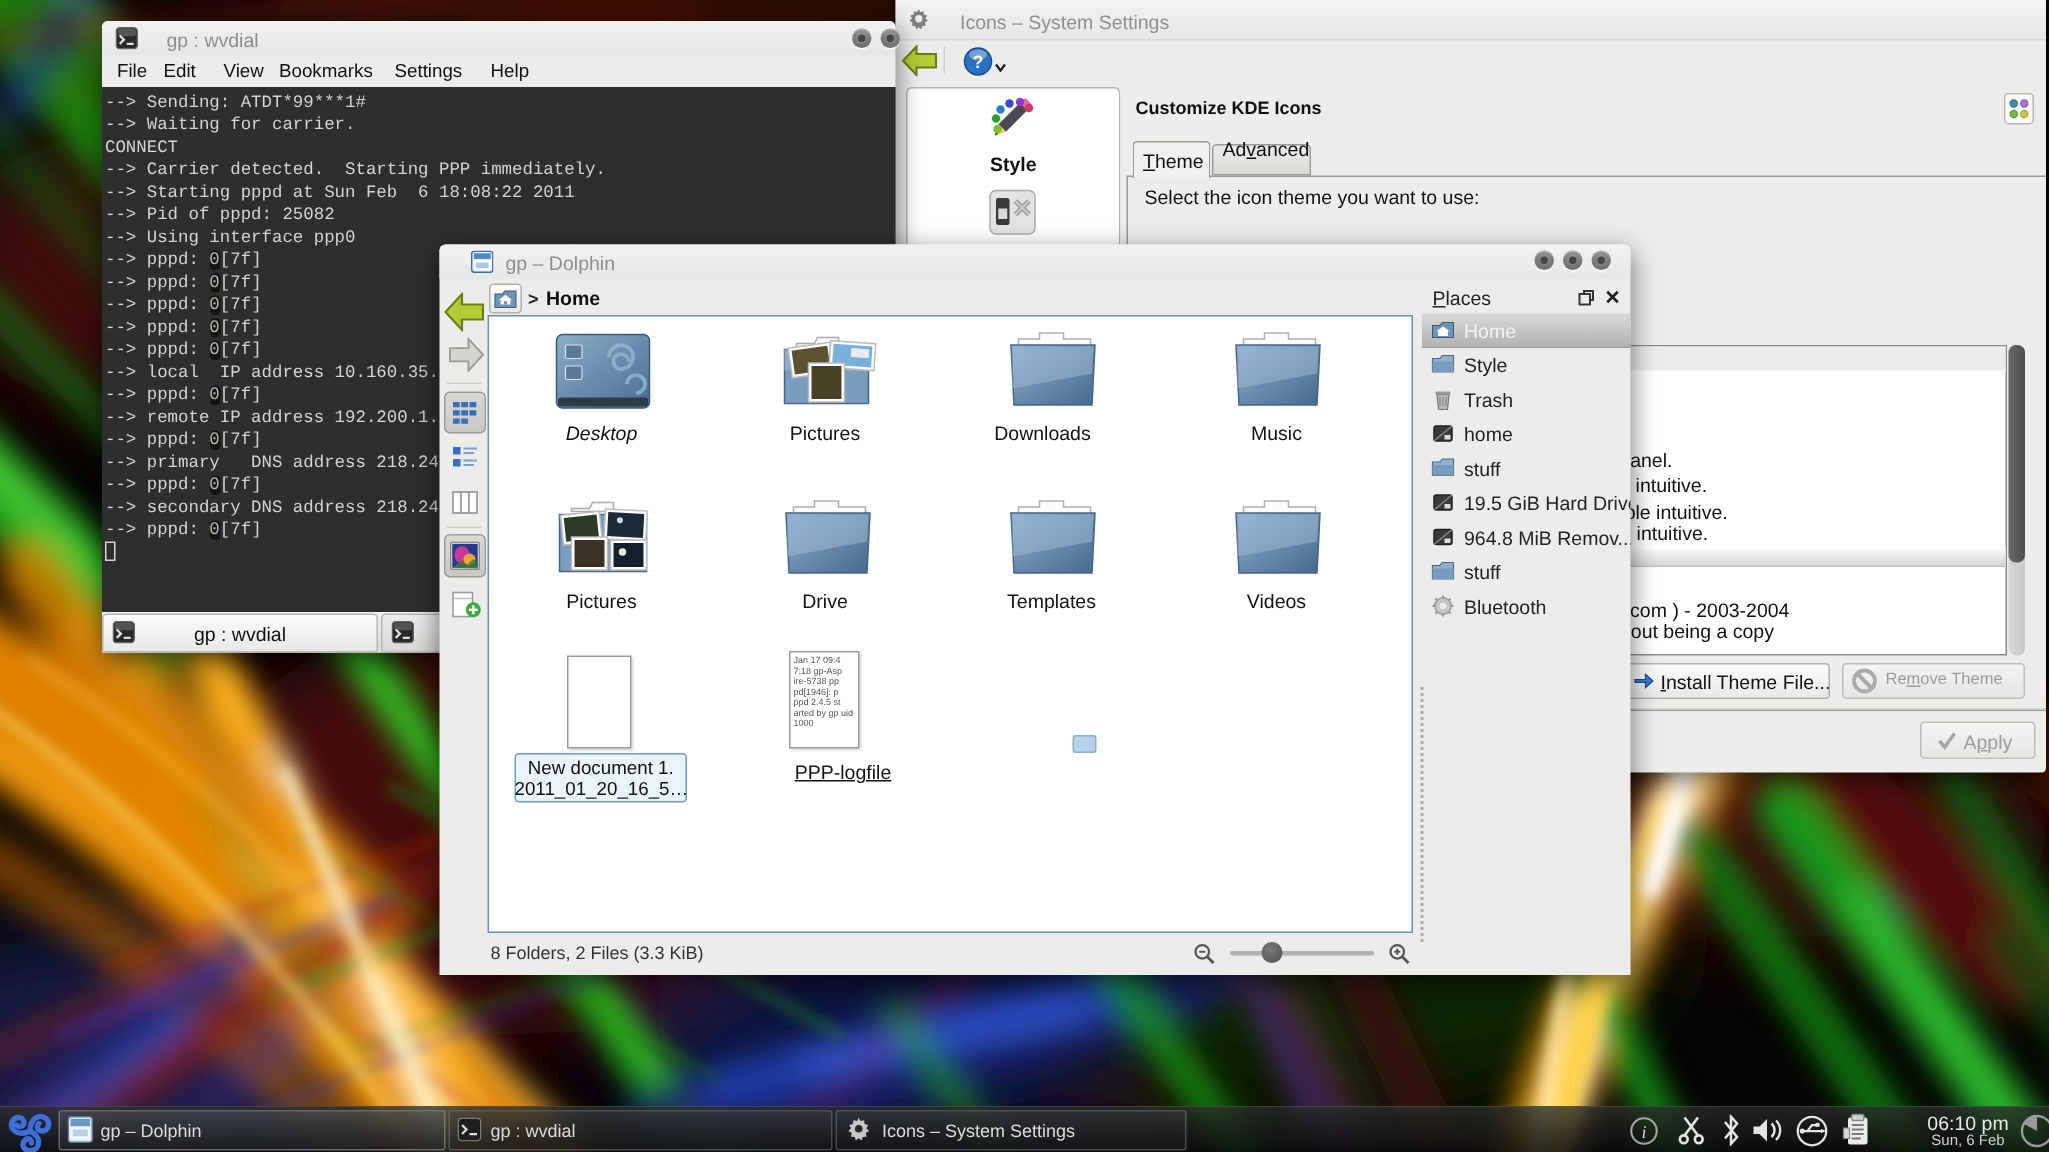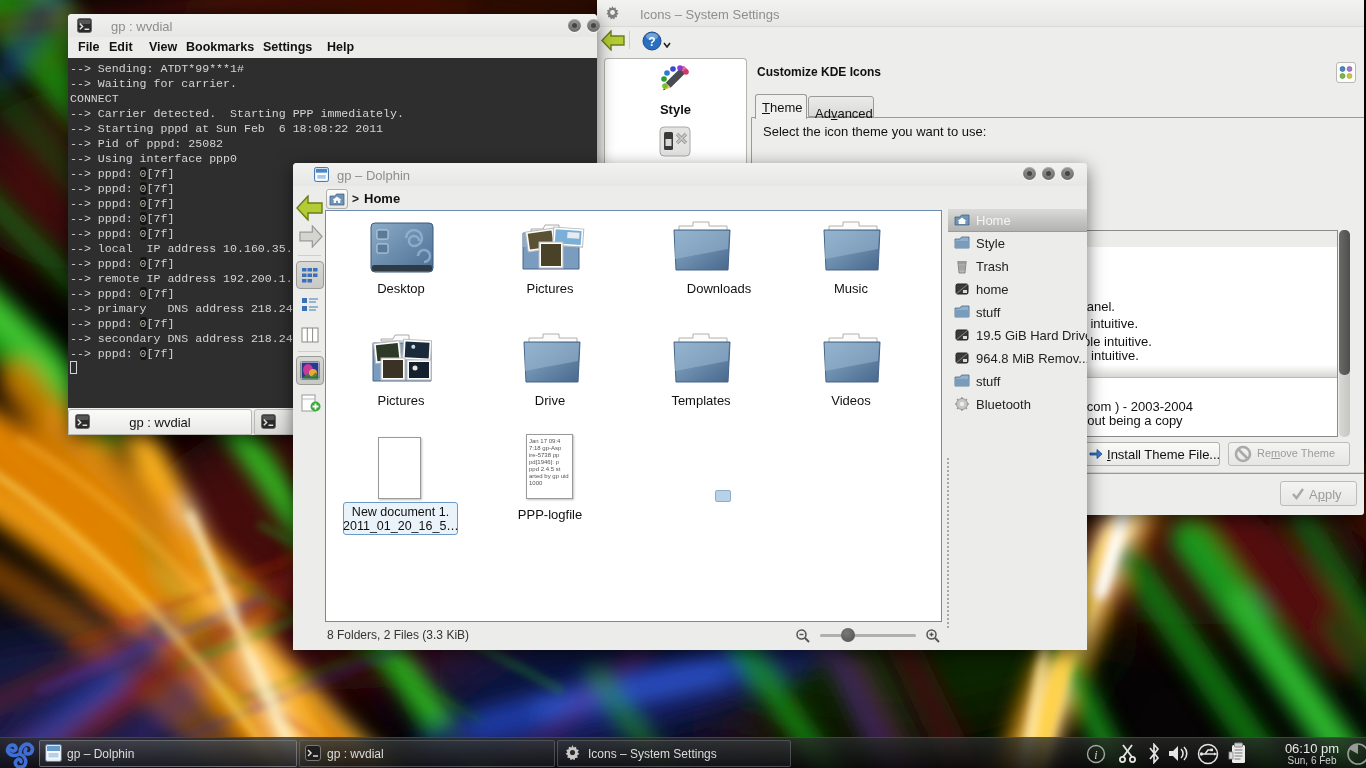--- a/index.html
+++ b/index.html
@@ -166,21 +166,21 @@
         <circle cx="11.5" cy="5" r="2.4" fill="#a87ac8" stroke="#8a5aa8" stroke-width=".8"></circle>
         <circle cx="4.5" cy="12" r="2.4" fill="#7ab84a" stroke="#5a982a" stroke-width=".8"></circle>
         <circle cx="11.5" cy="12" r="2.4" fill="#c8c84a" stroke="#a8a82a" stroke-width=".8"></circle>
       </svg>
 
   <div class="abs" style="left:154px;top:117px;width:706px;height:357px;border:1px solid #9a9a96;border-radius:0 3px 3px 3px;background:#ededeb;"></div>
 
   <div class="abs" style="left:158px;top:94px;width:52px;height:25px;background:#f0f0ee;border:1px solid #9a9a96;border-bottom:none;border-radius:3px 3px 0 0;"></div>
   <div class="abs" style="left:211px;top:96px;width:66px;height:21px;background:linear-gradient(#ebebe9,#d9d9d6);border:1px solid #9a9a96;border-radius:3px 3px 0 0;"></div>
   <div class="abs" style="left:165px;top:100px;font-size:13px;color:#111;"><span style="text-decoration:underline">T</span>heme</div>
-  <div class="abs" style="left:218px;top:106px;font-size:13px;color:#111;">Ad<span style="text-decoration:underline">v</span>anced</div>
+  <div class="abs" style="left:218px;top:92px;font-size:13px;color:#111;">Ad<span style="text-decoration:underline">v</span>anced</div>
   <div class="abs" style="left:166px;top:124px;font-size:13px;color:#111;">Select the icon theme you want to use:</div>
 
   <div class="abs" style="left:163px;top:230px;width:578px;height:207px;background:#fff;border:1px solid #8a8a88;"></div>
   <div class="abs" style="left:164px;top:231px;width:576px;height:17px;background:#ececea;border-bottom:1px solid #fff;"></div>
   <div class="abs" style="left:385px;top:299px;font-size:13px;color:#111;white-space:pre;">used in the KDE panel.</div>
   <div class="abs" style="left:338px;top:316px;font-size:13px;color:#111;white-space:pre;">designed to be simple and intuitive.</div>
   <div class="abs" style="left:377px;top:334px;font-size:13px;color:#111;white-space:pre;">designed to be simple intuitive.</div>
   <div class="abs" style="left:364px;top:348px;font-size:13px;color:#111;white-space:pre;">designed to be simple intuitive.</div>
   <div class="abs" style="left:492px;top:358px;font-size:13px;color:#111;">.</div>
   <div class="abs" style="left:164px;top:365px;width:576px;height:13px;background:linear-gradient(#ffffff,#d6d6d3);border-bottom:1px solid #bbb;"></div>
@@ -214,21 +214,21 @@
   <svg class="abs" style="left:9px;top:4px" width="15" height="15" viewBox="0 0 16 16">
         <rect x="0.5" y="0.5" width="15" height="15" rx="2.5" fill="#2a2a2a" stroke="#666"></rect>
         <rect x="1.5" y="1.5" width="13" height="5" rx="1.5" fill="#555"></rect>
         <path d="M3 6 l3 3 l-3 3" stroke="#ddd" stroke-width="1.6" fill="none"></path>
         <path d="M8 12 h5" stroke="#ddd" stroke-width="1.6"></path>
       </svg>
   <div class="abs ttl" style="left:43px;top:5px;">gp : wvdial</div>
   <div class="wbtn" style="left:500px;top:5px;"></div>
   <div class="wbtn" style="left:519px;top:5px;"></div>
 
-  <div class="abs" style="left:0;top:23px;width:100%;height:21px;background:#ececea;font-size:12.5px;color:#111;font-weight:bold;">
+  <div class="abs" style="left:0;top:23px;width:100%;height:21px;background:#ececea;font-size:12.5px;color:#111;">
     <span class="abs" style="left:10px;top:3px;">File</span>
     <span class="abs" style="left:41px;top:3px;">Edit</span>
     <span class="abs" style="left:81px;top:3px;">View</span>
     <span class="abs" style="left:118px;top:3px;">Bookmarks</span>
     <span class="abs" style="left:195px;top:3px;">Settings</span>
     <span class="abs" style="left:259px;top:3px;">Help</span>
   </div>
 
   <div class="abs" style="left:0;top:44px;width:529px;height:350px;background:#2e2e2e;overflow:hidden;">
     <pre style="margin:0;padding:3px 0 0 2px;font-family:'Liberation Mono',monospace;font-size:11.6px;line-height:15px;color:#d4d4d4;">--&gt; Sending: ATDT*99***1#
@@ -358,21 +358,21 @@
     <rect x="2" y="43" width="60" height="6" rx="2" fill="#2e3a46"></rect>
     <g fill="none" stroke="#9cbcd8" stroke-width="2.5" opacity=".7">
           <path d="M36 16 a8 8 0 1 1 8 8 a5 5 0 1 1 5-5"></path>
           <path d="M48 34 a6 6 0 1 1 6 6"></path>
         </g>
     <g>
           <rect x="7" y="8" width="11" height="9" rx="1" fill="#5a7a9a" stroke="#d8e4f0" stroke-width=".8"></rect>
           <rect x="7" y="22" width="11" height="9" rx="1" fill="#5a7a9a" stroke="#d8e4f0" stroke-width=".8"></rect>
         </g>
   </svg>
-  <div class="flabel" style="left:33px;top:118px;">Desktop</div>
+  <div class="flabel" style="left:33px;top:118px;font-style:italic;">Desktop</div>
   <svg class="abs" style="left:226px;top:57px" width="66" height="53" viewBox="0 0 66 53">
     <path d="M12 9 h12 l2-4 h14 v6 h-28 z" fill="#fcfcfc" stroke="#aaa"></path>
     <path d="M4 13 h56 v36 H4 z" fill="#7a9cbe" stroke="#46648a"></path>
     <path d="M4 13 h56 v14 H4 z" fill="#8cacca"></path>
     <g transform="rotate(-8 22 22)">
           <rect x="8" y="10" width="28" height="20" fill="#fff" stroke="#bbb"></rect>
           <rect x="10" y="12" width="24" height="16" fill="#5a5232"></rect>
         </g>
     <g transform="rotate(4 48 20)">
           <rect x="34" y="8" width="30" height="18" fill="#fff" stroke="#bbb"></rect>
@@ -389,21 +389,21 @@
     <defs>
           <linearGradient id="fol" x1="0" y1="0" x2="1" y2="1">
             <stop offset="0" stop-color="#8fb0cc"></stop>
             <stop offset="1" stop-color="#47688c"></stop>
           </linearGradient>
         </defs>
     <path d="M10 8 h14 v-4 h16 v4 h18 v6 H10 z" fill="#fcfcfc" stroke="#b0b0ae"></path>
     <path d="M5 12 h56 l-2 40 h-52 z" fill="url(#fol)" stroke="#46648a"></path>
     <path d="M6 13 h54 l-1 18 -53 10 z" fill="#9ab8d2" opacity=".55"></path>
   </svg>
-  <div class="flabel" style="left:351px;top:118px;">Downloads</div>
+  <div class="flabel" style="left:327px;top:118px;">Downloads</div>
   <svg class="abs" style="left:526px;top:55px" width="64" height="55" viewBox="0 0 64 55">
     <path d="M10 8 h14 v-4 h16 v4 h18 v6 H10 z" fill="#fcfcfc" stroke="#b0b0ae"></path>
     <path d="M5 12 h56 l-2 40 h-52 z" fill="url(#fol)" stroke="#46648a"></path>
     <path d="M6 13 h54 l-1 18 -53 10 z" fill="#9ab8d2" opacity=".55"></path>
   </svg>
   <div class="flabel" style="left:483px;top:118px;">Music</div>
 
   <svg class="abs" style="left:76px;top:167px" width="66" height="55" viewBox="0 0 66 55">
     <path d="M12 9 h12 l2-4 h14 v6 h-28 z" fill="#fcfcfc" stroke="#aaa"></path>
     <path d="M4 13 h58 v38 H4 z" fill="#7a9cbe" stroke="#46648a"></path>
@@ -443,23 +443,33 @@
     <path d="M10 8 h14 v-4 h16 v4 h18 v6 H10 z" fill="#fcfcfc" stroke="#b0b0ae"></path>
     <path d="M5 12 h56 l-2 40 h-52 z" fill="url(#fol)" stroke="#46648a"></path>
     <path d="M6 13 h54 l-1 18 -53 10 z" fill="#9ab8d2" opacity=".55"></path>
   </svg>
   <div class="flabel" style="left:483px;top:230px;">Videos</div>
 
   <div class="abs" style="left:85px;top:274px;width:43px;height:62px;background:#fff;border:1px solid #999;box-shadow:1px 1px 2px rgba(0,0,0,.25);"></div>
   <div class="abs" style="left:50px;top:339px;width:115px;height:33px;background:#eaf2fa;border:1px solid #6a9ac8;border-radius:3px;"></div>
   <div class="abs" style="left:50px;top:342px;width:115px;text-align:center;font-size:12.5px;color:#111;line-height:14px;overflow:hidden;">New document 1.<br>2011_01_20_16_5…</div>
   <div class="abs" style="left:233px;top:271px;width:47px;height:65px;background:#fff;border:1px solid #999;box-shadow:1px 1px 2px rgba(0,0,0,.25);font-size:6px;line-height:7px;color:#555;padding:3px 2px;font-family:'Liberation Sans';overflow:hidden;">Jan 17 09:4 7:18 gp-Asp ire-5738 pp pd[1946]: p ppd 2.4.5 st arted by gp uid 1000</div>
-  <div class="flabel" style="left:182px;top:344px;">PPP-logfile</div>
+  <div class="flabel" style="left:194px;top:344px;text-decoration:underline;">PPP-logfile</div>
   <div class="abs" style="left:422px;top:327px;width:16px;height:12px;background:#b8d0e8;border:1px solid #8aaecc;border-radius:2px;"></div>
 
+  <div class="abs" style="left:655px;top:23px;width:139px;height:436px;">
+    <div class="abs" style="left:7px;top:5px;font-size:13px;color:#222;"><span style="text-decoration:underline">P</span>laces</div>
+    <svg class="abs" style="left:104px;top:7px" width="11" height="11" viewBox="0 0 11 11">
+          <rect x="1" y="3" width="7" height="7" fill="none" stroke="#333" stroke-width="1.3"></rect>
+          <path d="M4 3 V1 h6 v6 h-2" fill="none" stroke="#333" stroke-width="1.3"></path>
+        </svg>
+    <svg class="abs" style="left:122px;top:7px" width="10" height="10" viewBox="0 0 10 10">
+          <path d="M1.5 1.5 L8.5 8.5 M8.5 1.5 L1.5 8.5" stroke="#222" stroke-width="1.8"></path>
+        </svg>
+  </div>
   <div class="abs" style="left:655px;top:46px;width:139px;height:23px;background:linear-gradient(#dadad8,#b2b2b0);border-bottom:1px solid #9a9a98;"></div>
   <div class="abs" style="left:654px;top:295px;width:1px;height:170px;border-left:2px dotted #a8a8a5;"></div>
   <div class="places-rows abs" style="left:655px;top:46px;width:139px;font-size:13px;color:#222;">
         <div style="position:absolute;left:0;top:0px;width:139px;height:23px;overflow:hidden;">
           <svg width="16" height="16" viewBox="0 0 16 16" style="position:absolute;left:6px;top:3px">
             <path d="M1 5 h5 l1.5-2 H15 v10 H1 z" fill="#6f94b8" stroke="#3a5a7a" stroke-width=".7"></path>
             <path d="M8 5.5 L12.5 9 h-1.2 v3 h-6.6 V9 H3.5 z" fill="#fff" opacity=".95"></path>
           </svg>
           <span style="position:absolute;left:28px;top:4px;white-space:nowrap;color:#f4f4f4">Home</span>
         </div>

